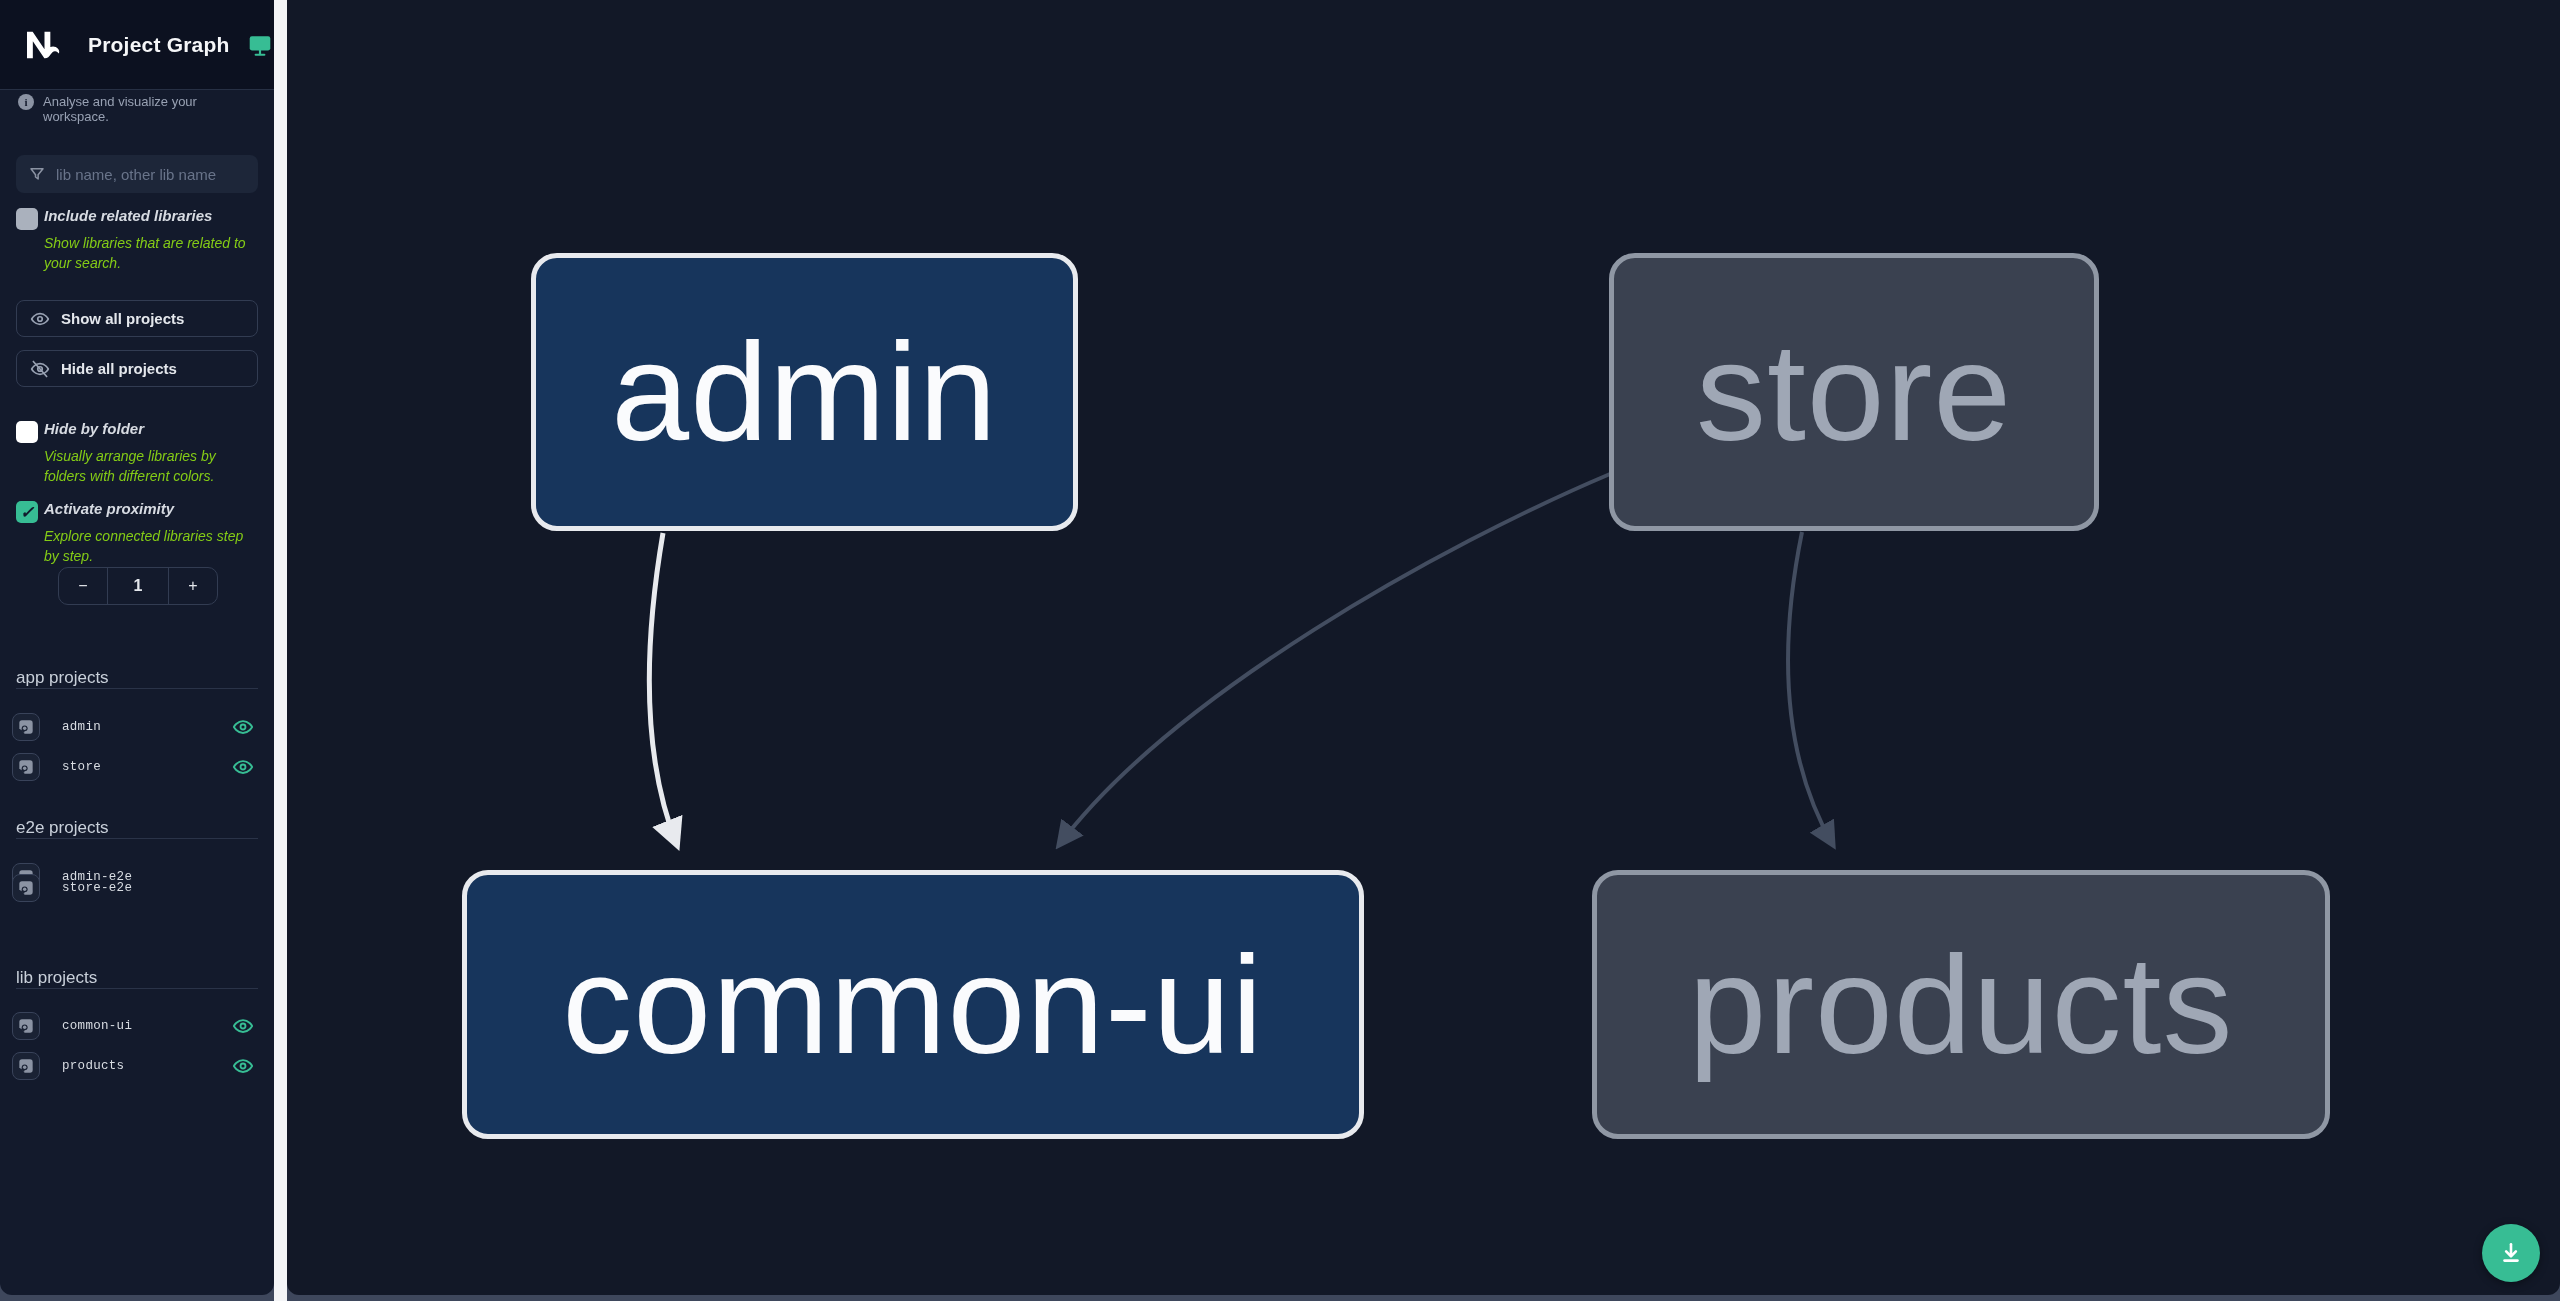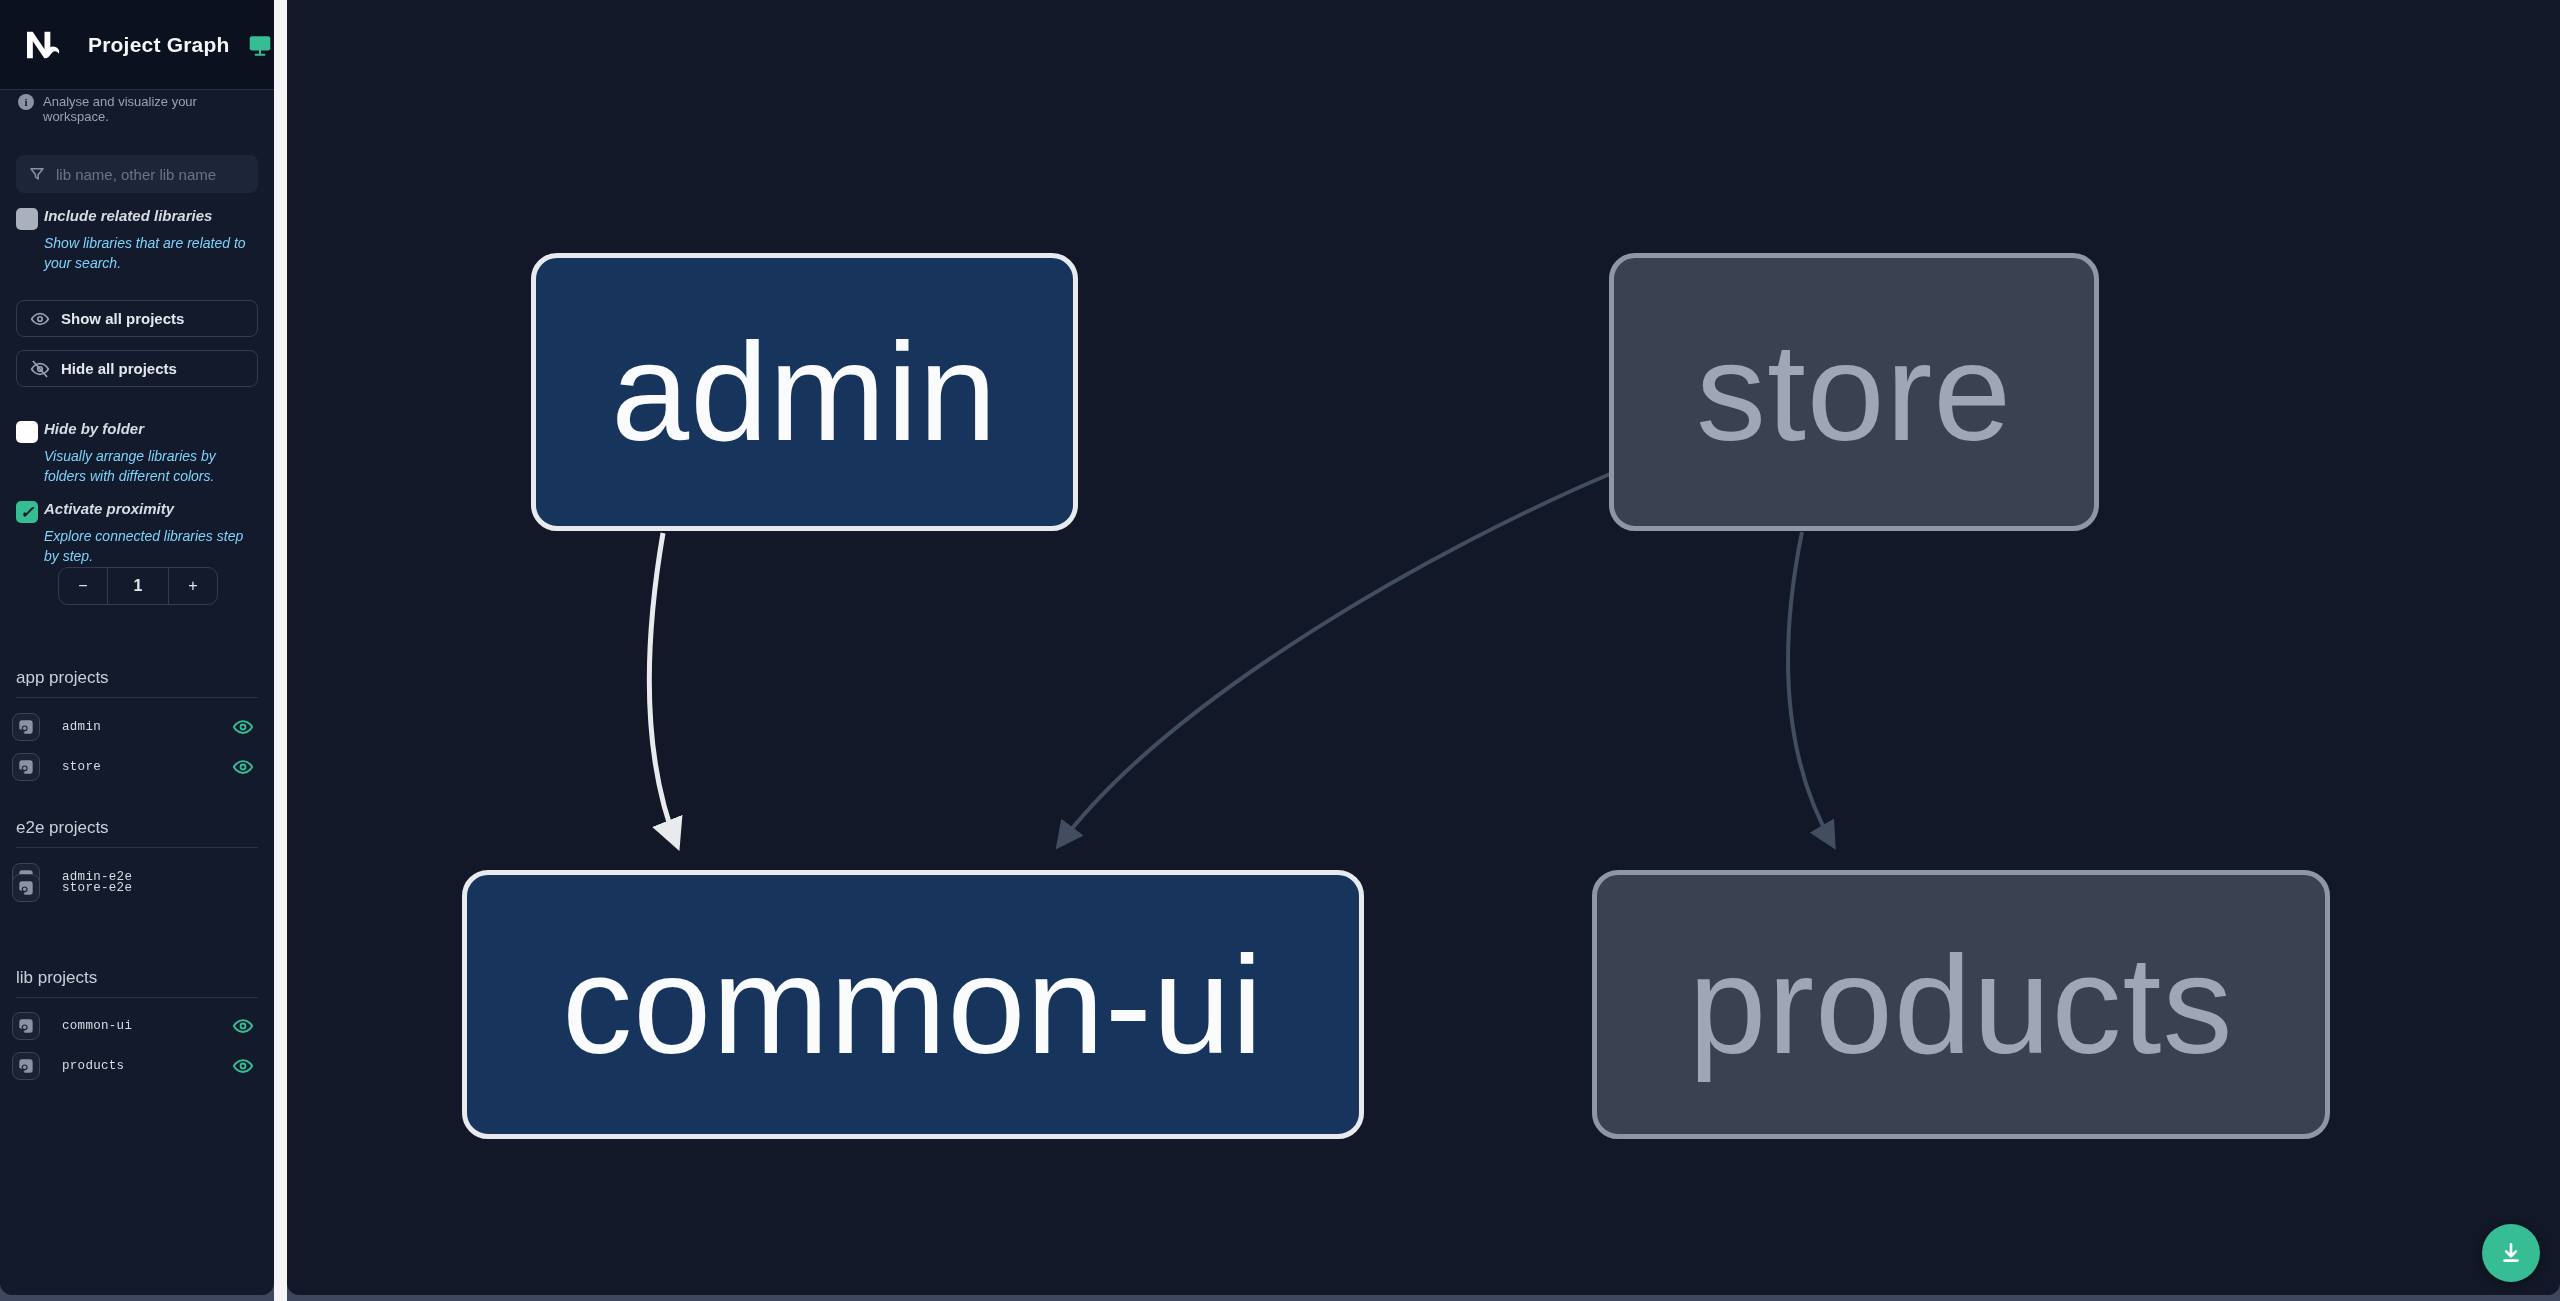--- a/index.html
+++ b/index.html
@@ -41,38 +41,38 @@
   .search-box input::placeholder{color:#69748a;}
 
   
   .chk-row{position:absolute;left:16px;width:244px;display:grid;grid-template-columns:22px 1fr;column-gap:6px;font-style:italic;}
   .chk{width:22px;height:22px;border-radius:5px;margin-top:1px;}
   .chk.muted{background:#aab1bd;}
   .chk.white{background:#ffffff;}
   .chk.checked{background:var(--accent);color:#10192b;font-size:17px;font-weight:700;
     display:flex;align-items:center;justify-content:center;}
   .chk-label{color:#d7dbe2;font-size:15px;font-weight:700;line-height:1.25;}
-  .chk-desc{grid-column:2;color:#7dd3fc;font-size:14px;line-height:1.42;margin-top:4px;}
+  .chk-desc{grid-column:2;color:#84cc16;font-size:14px;line-height:1.42;margin-top:4px;}
 
   
   .sb-btn{position:absolute;left:16px;width:242px;height:37px;border:1.5px solid #323c52;border-radius:8px;
     background:transparent;display:flex;align-items:center;gap:11px;padding:16px 13px;cursor:pointer;}
   .sb-btn svg{flex:0 0 auto;}
   .sb-btn span{color:#e4e7ec;font-size:15px;font-weight:700;}
 
   
   .stepper{position:absolute;left:58px;top:567px;width:160px;height:38px;border:1.5px solid #323c52;
     border-radius:10px;display:flex;overflow:hidden;}
   .stepper .cell{display:flex;align-items:center;justify-content:center;color:#e4e7ec;font-size:16px;}
   .stepper .dec,.stepper .inc{width:48px;cursor:pointer;}
   .stepper .val{flex:1;border-left:1.5px solid #323c52;border-right:1.5px solid #323c52;font-weight:700;}
 
   
   .section-title{position:absolute;left:16px;width:242px;color:#c9d0da;font-size:17px;
-    padding-bottom:9px;border-bottom:1px solid #2a3348;}
+    border-bottom:1px solid #2a3348;}
   .proj-row{position:absolute;left:12px;width:250px;height:28px;display:flex;align-items:center;}
   .focus-btn{width:28px;height:28px;border:1.5px solid #39435a;border-radius:8px;background:#1a2234;
     display:flex;align-items:center;justify-content:center;cursor:pointer;}
   .proj-name{margin-left:22px;color:#d9dde3;font-size:12.5px;letter-spacing:.3px;}
   .eye-btn{margin-left:auto;margin-right:8px;width:22px;height:22px;cursor:pointer;display:flex;align-items:center;}
 
   
   .node{position:absolute;border-radius:26px;display:flex;align-items:center;justify-content:center;
     font-size:140px;letter-spacing:1px;cursor:pointer;}
   .node.focused{background:var(--node-focused-bg);border:5px solid var(--node-focused-border);color:var(--node-focused-text);}

